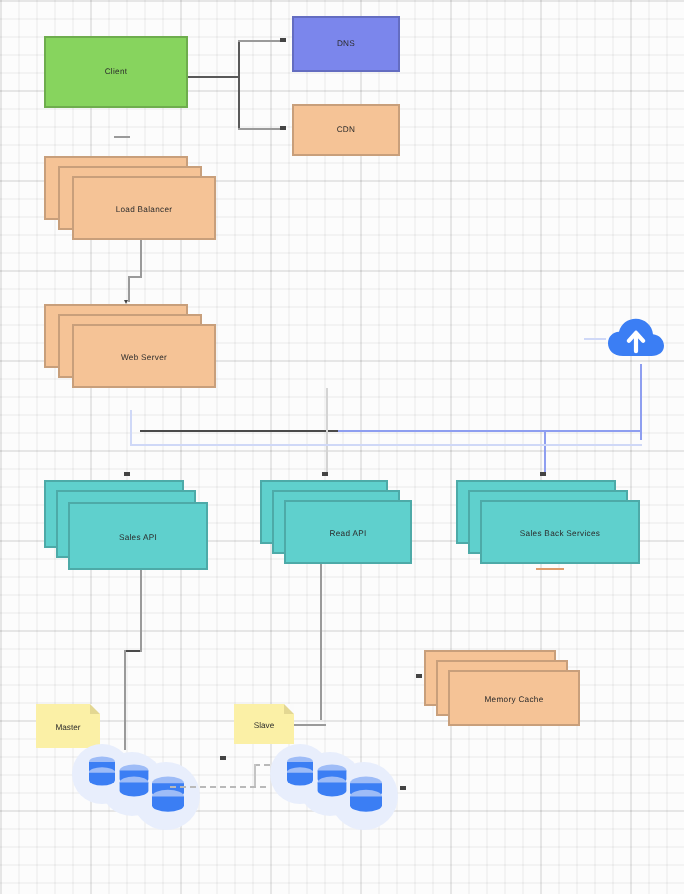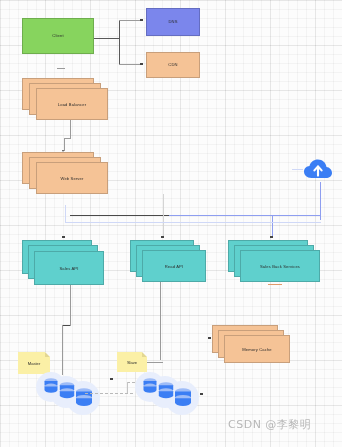--- a/index.html
+++ b/index.html
@@ -256,15 +256,14 @@
       <path d="M2 11.2 v4.4 a8 3.3 0 0 0 16 0 v-4.4" fill="#3b7ef4"></path>
     </svg>
   </div>
 
   <div class="dashed" style="left:85px;top:393px;width:48px;"></div>
   <div class="dashed" style="left:127px;top:382px;width:8px;"></div>
   <div class="line v" style="left:127px;top:382px;height:11px;background:#c4c4c4;"></div>
   <div class="tick" style="left:200px;top:393px;width:3.4px;"></div>
   <div class="tick" style="left:110px;top:378px;width:3.4px;"></div>
 
-  <div class="watermark" style="left:228px;top:417px;">CSDN @李黎明</div>
 
 </div>
 
 </body></html>

